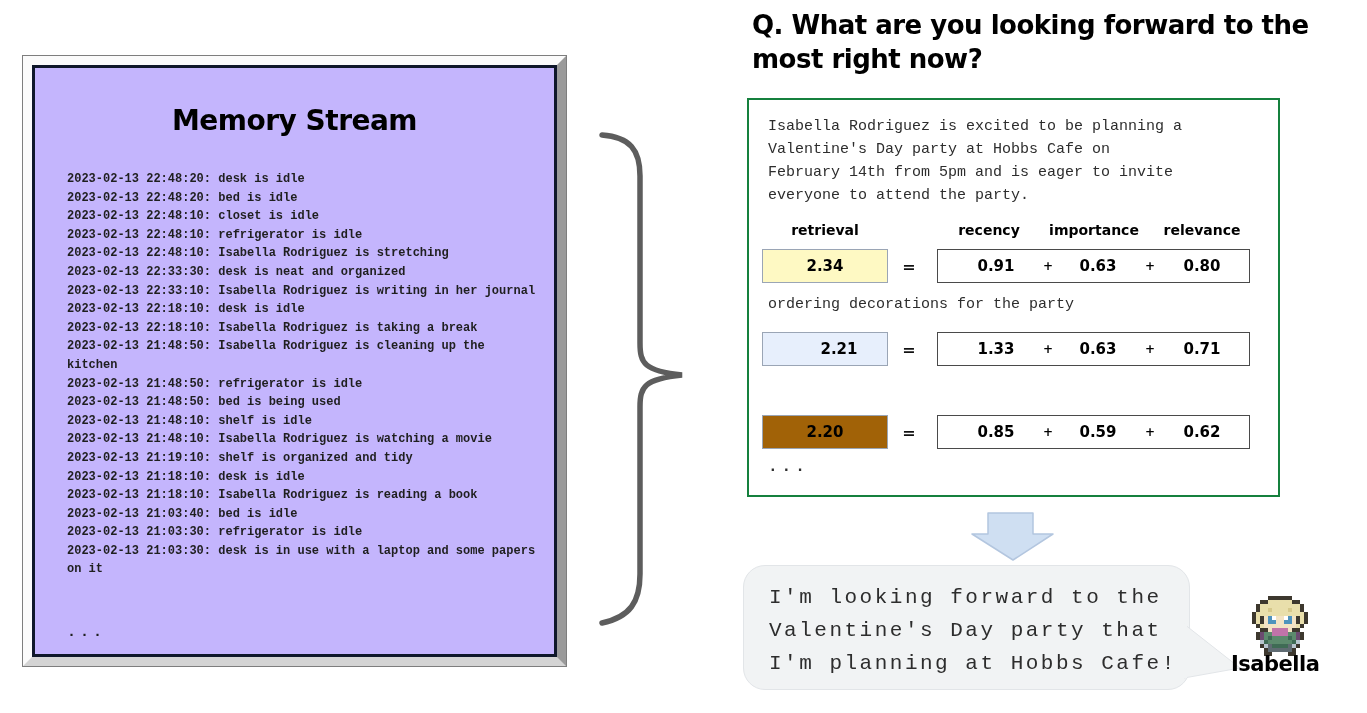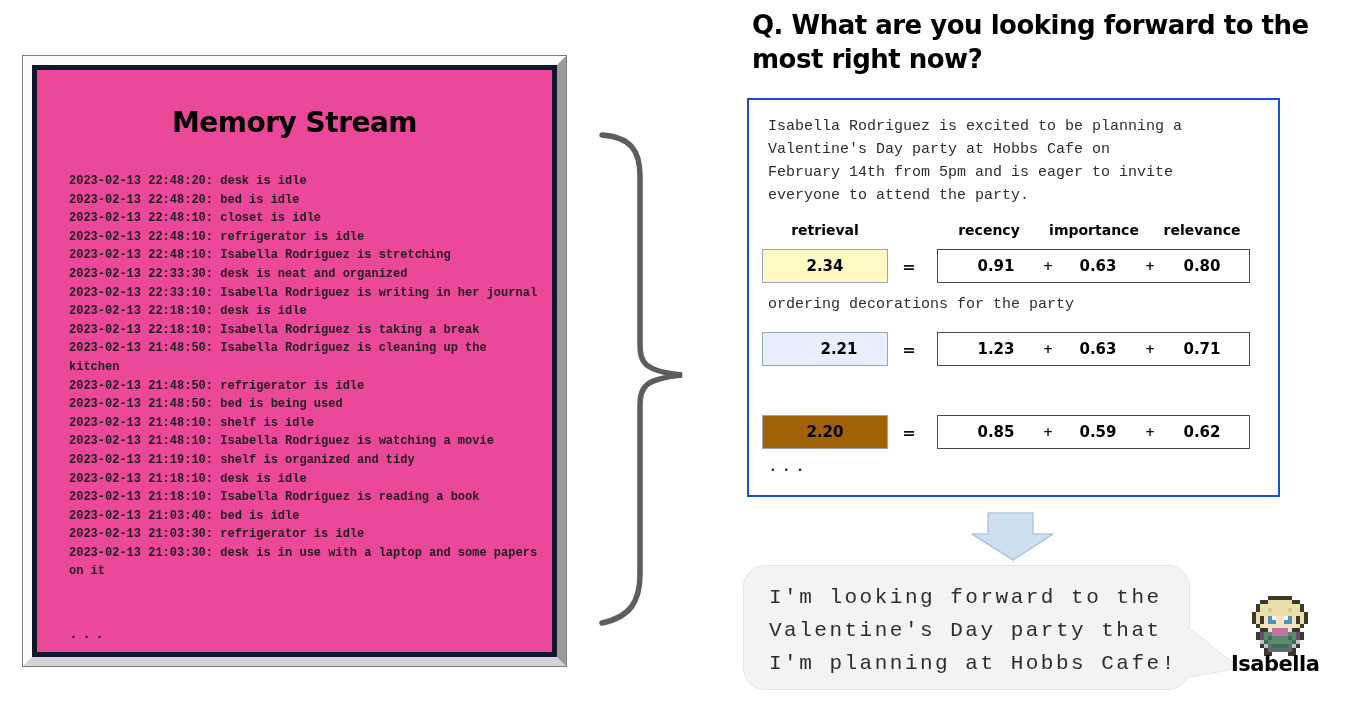--- a/index.html
+++ b/index.html
@@ -15,21 +15,21 @@
     left: 22px; top: 55px; width: 545px; height: 612px;
     border: 1px solid #7e7e7e; background: #fff;
   }
   .stream-bevel {
     position: absolute; inset: 0;
     border-style: solid; border-width: 9px;
     border-color: #fbfbfb #9a9a9a #d4d4d4 #fbfbfb;
   }
   .stream-inner {
     position: absolute; inset: 9px;
-    border: 5px solid #0f172a; background: #ec4899;
+    border: 3px solid #0f172a; background: #c4b5fd;
   }
   .stream-title {
     position: absolute; left: 0; right: 0; top: 36px;
     text-align: center; font-size: 28px; font-weight: 800;
     letter-spacing: -0.5px; color: #000;
     font-family: "DejaVu Sans", sans-serif;
   }
   .stream-log {
     position: absolute; left: 32px; top: 102px; width: 472px;
     font-family: "Liberation Mono", "DejaVu Sans Mono", monospace;
@@ -49,21 +49,21 @@
   .question {
     left: 752px; top: 8px; width: 585px;
     font-family: "DejaVu Sans", sans-serif;
     font-size: 26px; font-weight: 800; line-height: 34px;
     letter-spacing: -0.5px; color: #000;
   }
 
   
   .panel {
     left: 747px; top: 98px; width: 533px; height: 399px;
-    border: 2px solid #1d4ed8; background: #fff;
+    border: 2px solid #15803d; background: #fff;
   }
   .panel-mono {
     font-family: "Liberation Mono", "DejaVu Sans Mono", monospace;
     color: #2d2d2d;
   }
   .top-memory {
     position: absolute; left: 19px; top: 15px; width: 420px;
     font-size: 15px; line-height: 23px;
   }
   .hdr {
@@ -181,21 +181,21 @@
     <span class="plus" style="left:204px;">+</span>
     <span class="num" style="left:224px;">0.80</span>
   </div>
 
   <div class="row-label panel-mono" style="top:196px;">ordering decorations for the party</div>
   <div class="score-box" style="top:232px; background:#e7effc;padding-left:28px;">
     <span class="score-num">2.21</span>
   </div>
   <div class="equals" style="top:232px;">=</div>
   <div class="sum-box" style="top:232px;">
-    <span class="num" style="left:18px;">1.23</span>
+    <span class="num" style="left:18px;">1.33</span>
     <span class="plus" style="left:102px;">+</span>
     <span class="num" style="left:120px;">0.63</span>
     <span class="plus" style="left:204px;">+</span>
     <span class="num" style="left:224px;">0.71</span>
   </div>
 
   <div class="score-box" style="top:315px; background:#a16207;">
     <span class="score-num">2.20</span>
   </div>
   <div class="equals" style="top:315px;">=</div>

